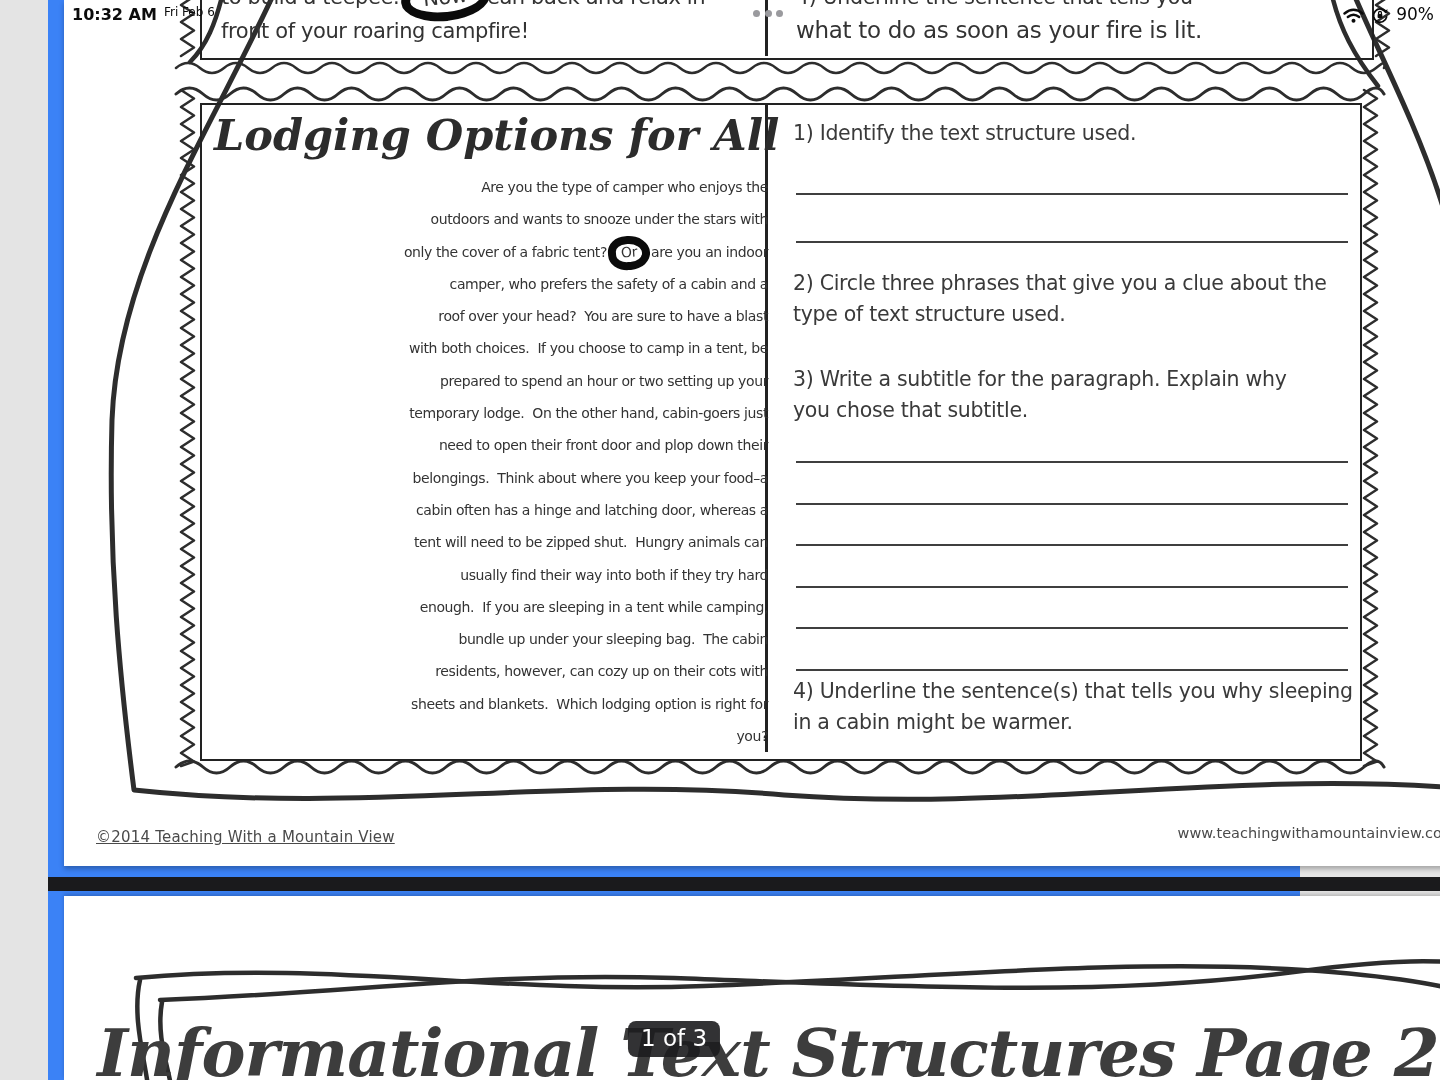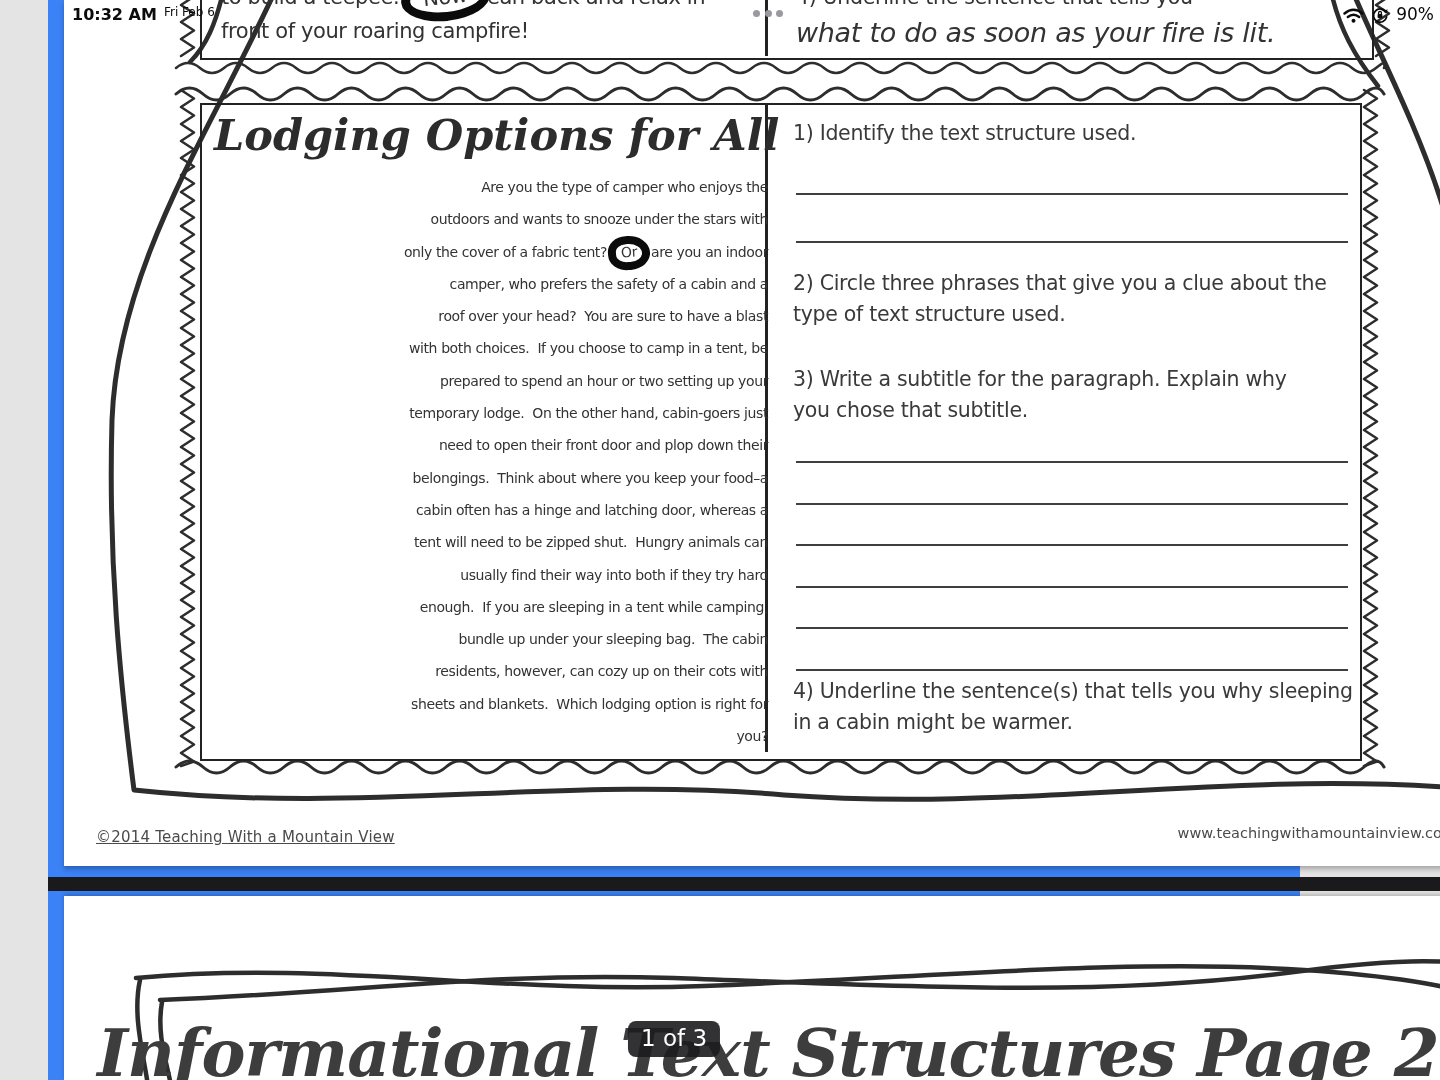--- a/index.html
+++ b/index.html
@@ -30,21 +30,21 @@
   #ts-box{position:absolute;left:136px;top:-12px;width:1170px;height:70px;border:2.5px solid #222;border-top:none;}
   #ts-div{position:absolute;left:701px;top:-12px;width:2.5px;height:68px;background:#222;}
   #main-box{position:absolute;left:136px;top:103px;width:1158px;height:654px;border:2.5px solid #222;}
   #main-div{position:absolute;left:701px;top:105px;width:2.5px;height:647px;background:#222;}
 
   
   .hw{color:#333;letter-spacing:-0.4px;}
   .ts-l1{position:absolute;left:157px;top:-15px;font-size:21px;white-space:pre;}
   .ts-l2{position:absolute;left:157px;top:19px;font-size:21px;white-space:pre;}
   .ts-r1{position:absolute;left:732px;top:-15px;font-size:20.5px;white-space:pre;letter-spacing:-0.3px;}
-  .ts-r2{position:absolute;left:732px;top:17px;font-size:27px;white-space:pre;letter-spacing:-0.3px;font-style:italic;}
+  .ts-r2{position:absolute;left:732px;top:17px;font-size:23px;white-space:pre;letter-spacing:-0.3px;}
 
   #ws-title{position:absolute;left:150px;top:110px;width:550px;text-align:center;
     font-family:"DejaVu Serif","Liberation Serif",serif;font-style:italic;font-weight:bold;
     font-size:43px;color:#2c2c2c;white-space:nowrap;}
   #paragraph{position:absolute;left:152px;top:171px;width:552px;font-size:14px;line-height:32.3px;color:#333;text-align:right;}
   .pline{white-space:pre;letter-spacing:-0.4px;}
   .pline.indent{padding-left:92px;}
 
   .circ{display:inline-block;border:8px solid #0b0b0b;border-radius:46% 54% 50% 48%;
     padding:1px 5px 3px;margin:-8px -3px;line-height:1;transform:rotate(-4deg);}

